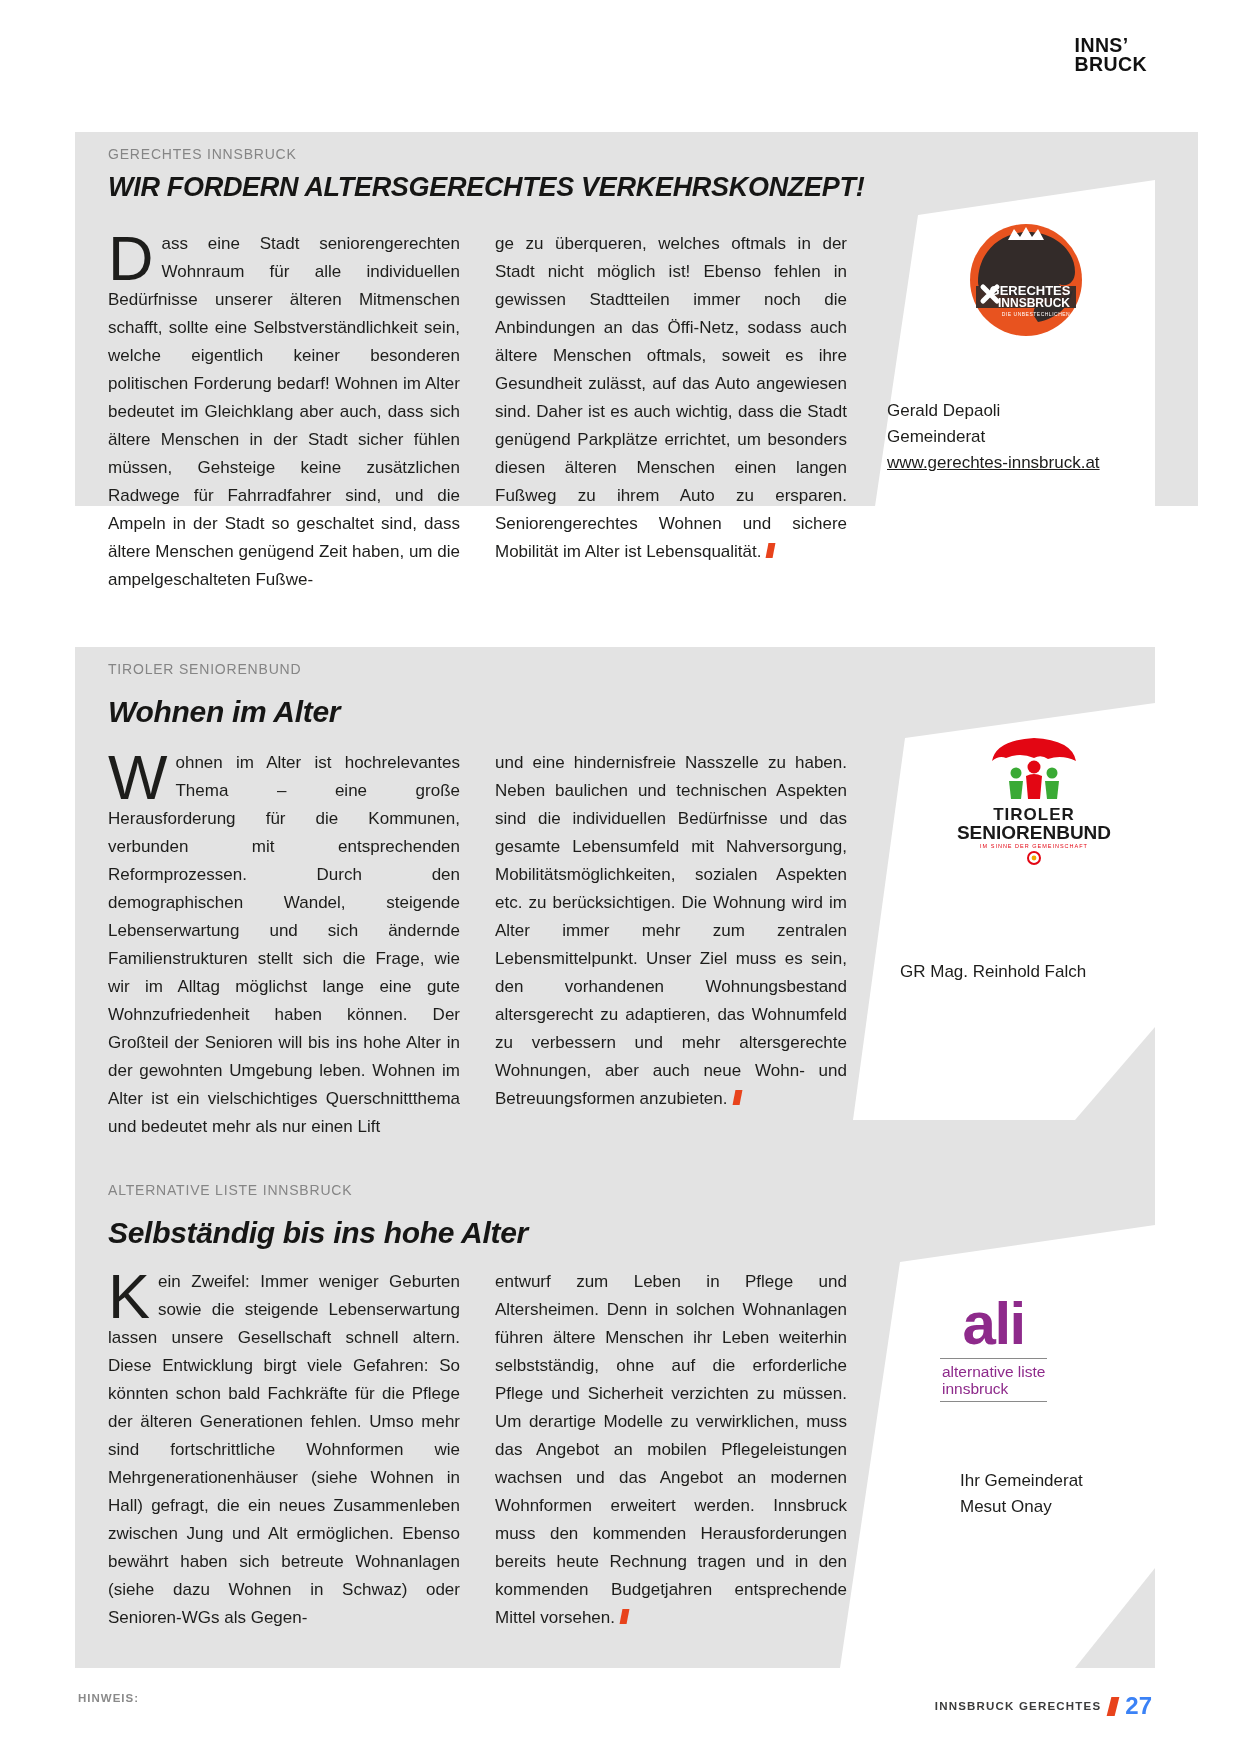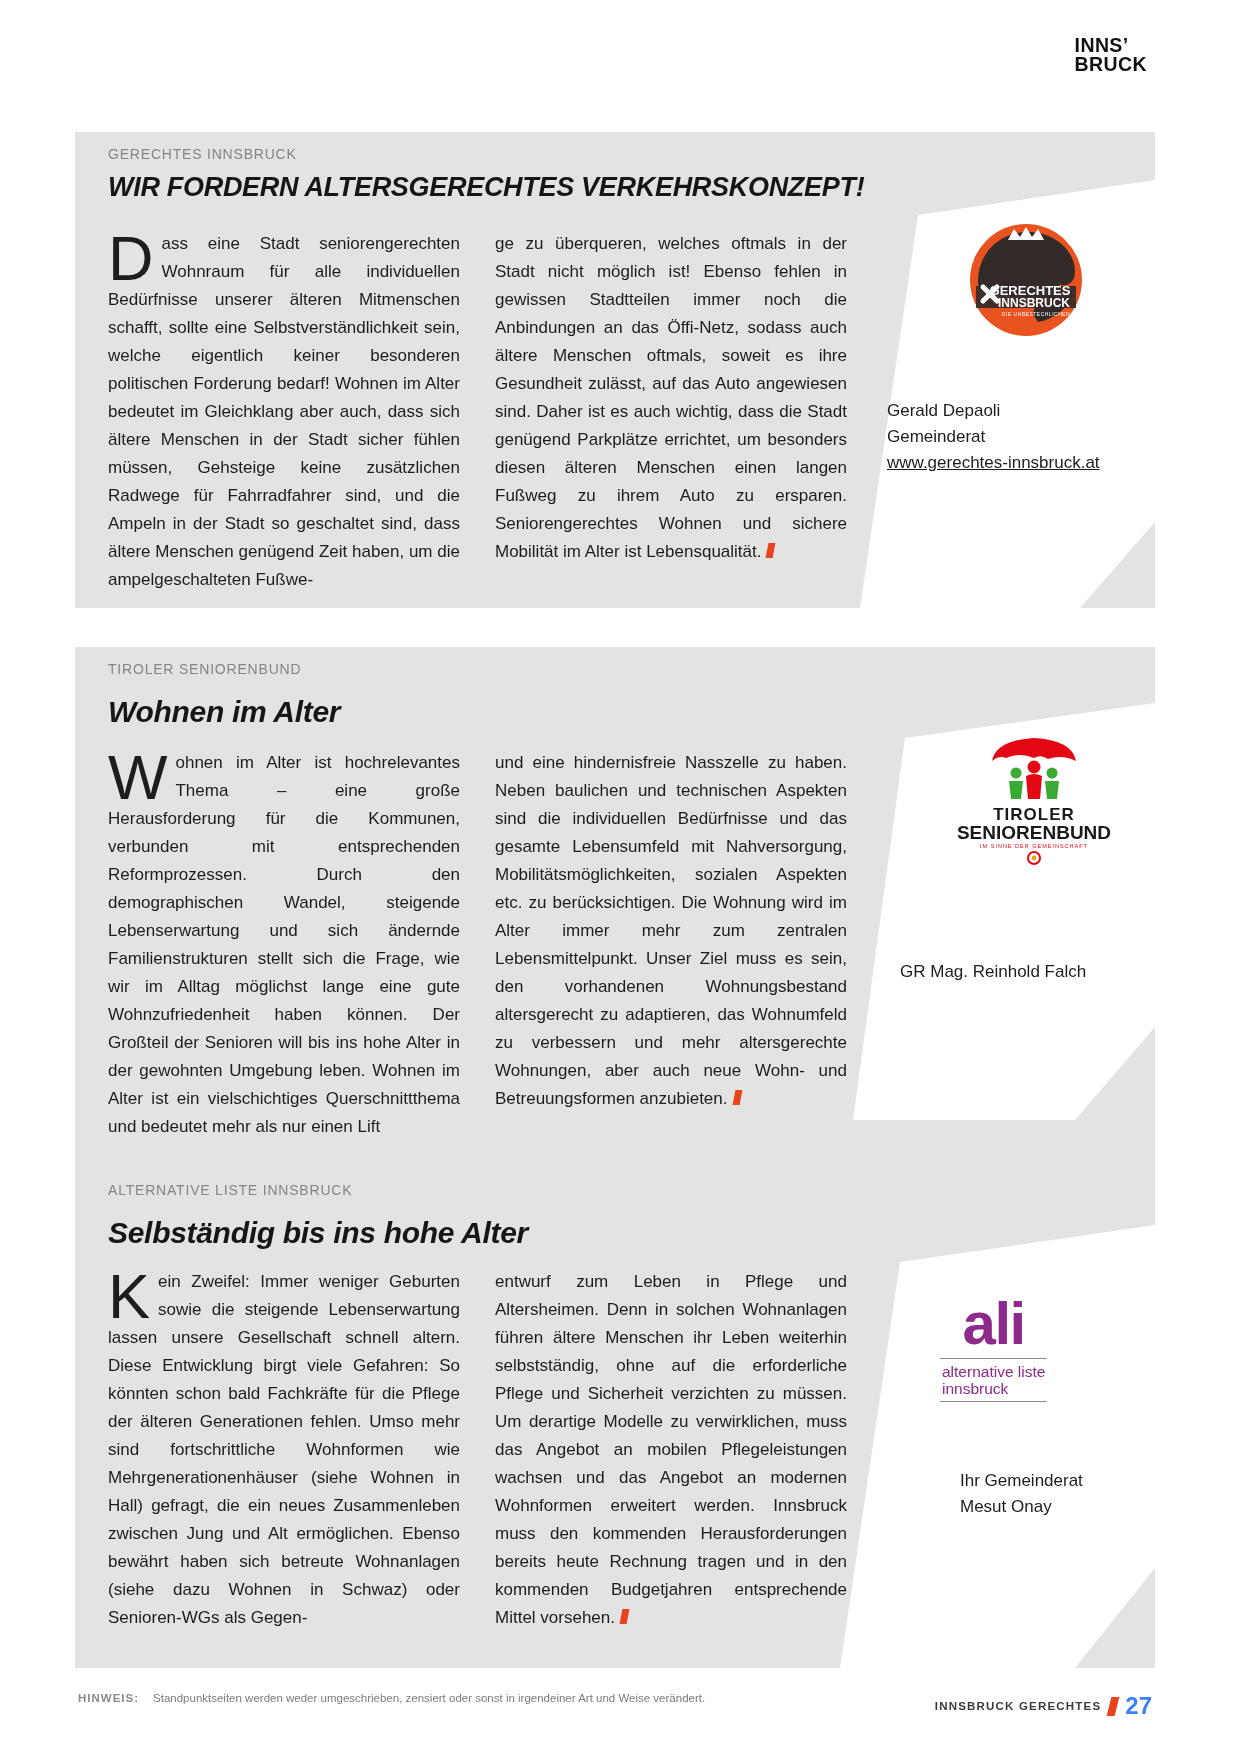--- a/index.html
+++ b/index.html
@@ -5,21 +5,21 @@
   html,body{margin:0;padding:0;background:#fff;}
   #page{position:relative;width:1240px;height:1754px;background:#ffffff;overflow:hidden;
         font-family:"Liberation Sans",sans-serif;color:#1d1d1b;}
 
   
   .brand{position:absolute;top:36px;right:93px;text-align:left;line-height:19px;
          font-weight:800;font-size:19.5px;letter-spacing:.4px;color:#111;}
 
   
   .section{position:absolute;left:75px;width:1080px;background:#e3e3e3;}
-  #section-1{top:132px;height:476px;}
+  #section-1{top:132px;height:374px;padding-left:43px;}
   #section-2{top:647px;height:528px;}
   #section-3{top:1168px;height:500px;}
 
   .sidebar-bg{position:absolute;inset:0;background:#ffffff;}
   #section-1 .sidebar-bg{clip-path:polygon(843px 83px,1080px 48px,1080px 390px,1005px 476px,785px 476px);}
   #section-2 .sidebar-bg{clip-path:polygon(830px 91px,1080px 56px,1080px 380px,1000px 473px,778px 473px);}
   #section-3 .sidebar-bg{clip-path:polygon(825px 94px,1080px 57px,1080px 400px,1000px 500px,765px 500px);}
 
   .kicker{position:absolute;left:33px;top:14px;font-size:14px;color:#858585;letter-spacing:.8px;}
   .headline{position:absolute;left:33px;top:48px;font-style:italic;font-weight:800;color:#161615;
@@ -155,21 +155,20 @@
 
     <div class="author">
       <div>Ihr Gemeinderat</div>
       <div>Mesut Onay</div>
     </div>
   </div>
 
   <div class="footer-note">
     <span class="label">HINWEIS:</span>
     <span>
-      <div>Standpunktseiten werden weder umgeschrieben, zensiert oder sonst in irgendeiner Art und Weise verändert.</div>
     </span>
   </div>
 
   <div class="footer-pub">
     <span class="pub">INNSBRUCK GERECHTES</span>
     <span class="page-marker"></span>
     <span class="page-num">27</span>
   </div>
 
 </div>

